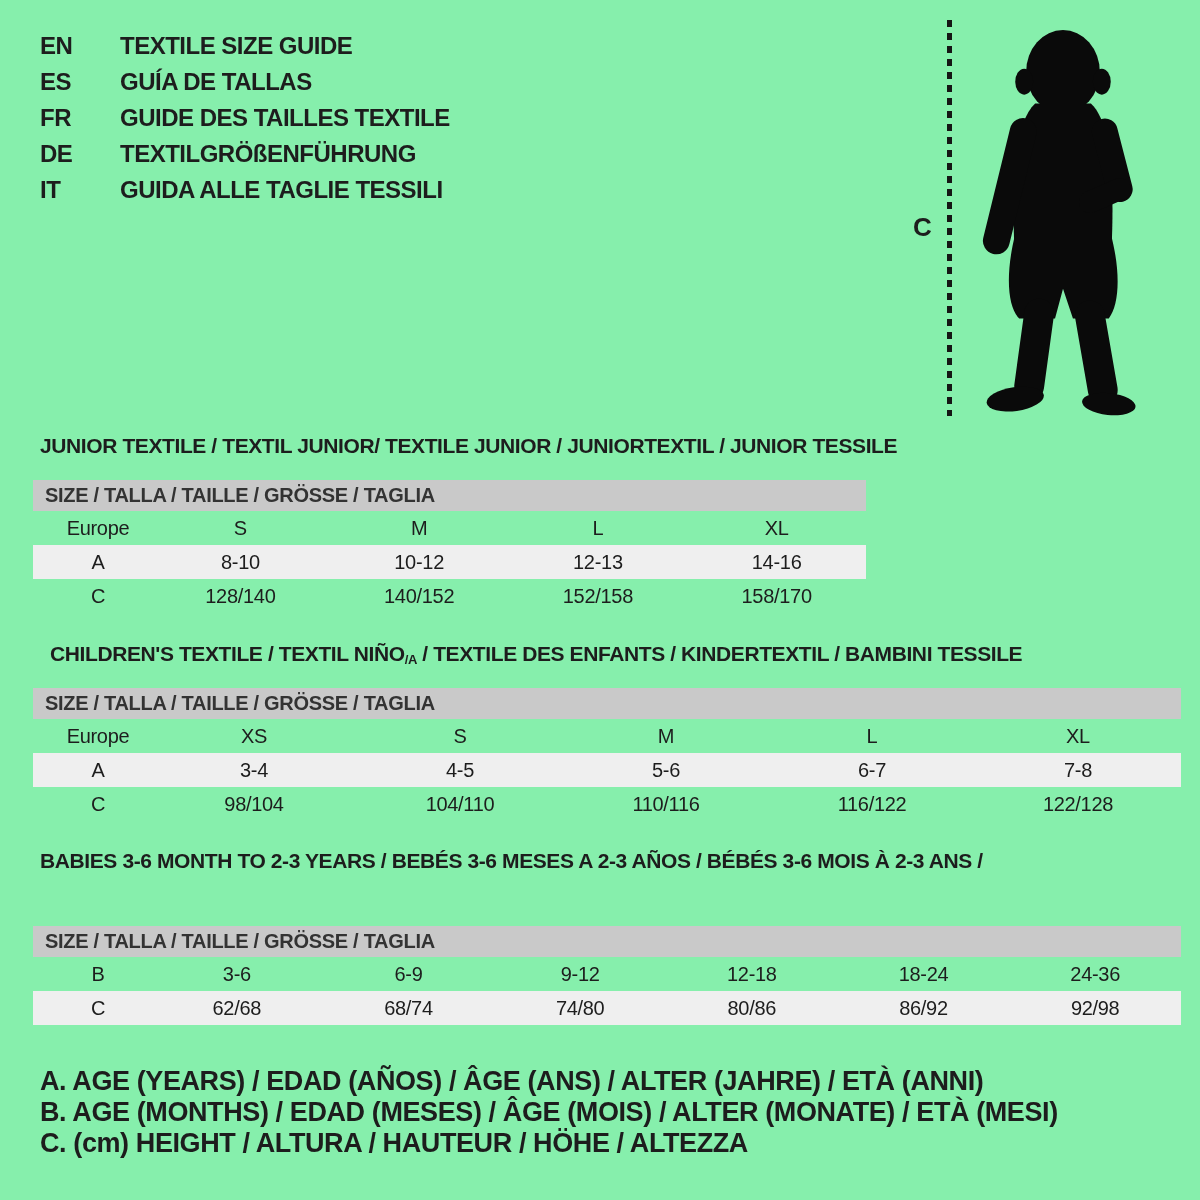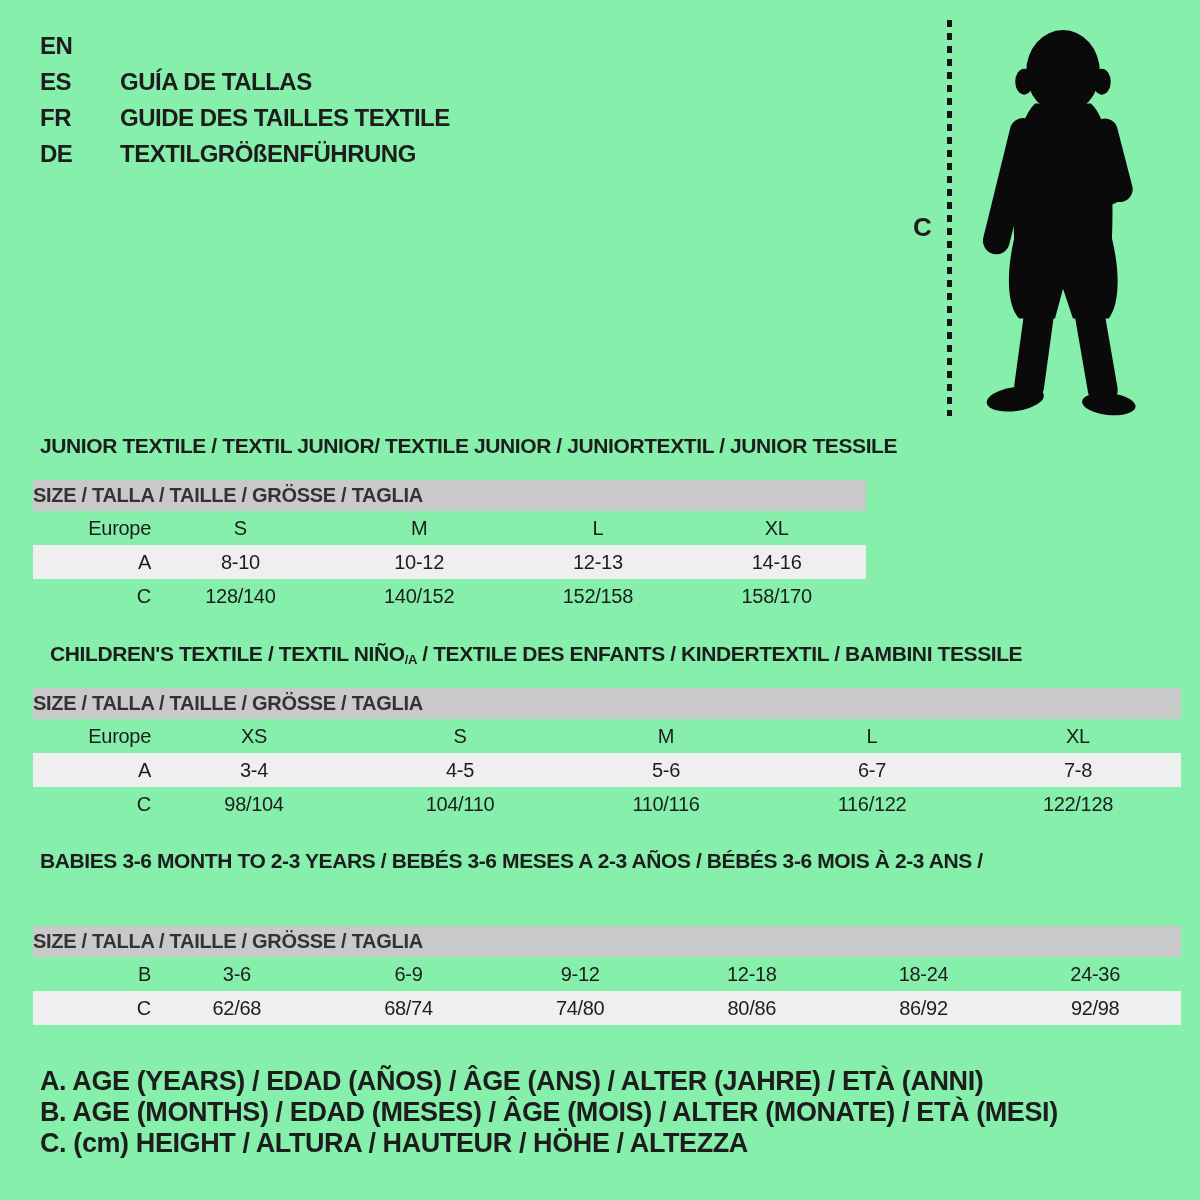--- a/index.html
+++ b/index.html
@@ -41,61 +41,66 @@
     position: absolute; left: 40px;
     font-size: 21px; font-weight: 700; letter-spacing: -0.4px;
     white-space: nowrap;
   }
   .sub { font-size: 0.62em; vertical-align: -0.25em; }
 
   
   .size-table { position: absolute; left: 33px; }
   .table-bar {
     height: 31px; background: #c9c9c9;
-    display: flex; align-items: center; 
+    display: flex; align-items: center; padding-left: 12px;
     font-size: 20px; font-weight: 700; letter-spacing: -0.3px; color: #333;
   }
   .trow {
     display: grid; height: 34px; align-items: center;
     font-size: 20px; letter-spacing: -0.3px; color: #1d1d1d;
   }
   .cols4 { grid-template-columns: 118px repeat(4, 1fr); }
   .cols5 { grid-template-columns: 118px repeat(5, 1fr); }
   .cols6 { grid-template-columns: 118px repeat(6, 1fr); }
-  .rlabel { padding-left: 12px; text-align: right; }
+  .rlabel { padding-left: 12px; text-align: center; }
   .val { text-align: center; }
   .shaded { background: #efefef; }
 
   
   .legend { position: absolute; left: 40px; top: 1066px; }
   .legend-line {
     height: 31px; display: flex; align-items: center;
     font-size: 27px; font-weight: 700; letter-spacing: -0.4px;
   }
 </style>
 </head>
 <body>
 
 <div class="canvas">
 
   <div class="lang-list">
     <div class="lang-row">
       <span class="lang-code">EN</span>
+      <span class="lang-title">TEXTILE SIZE GUIDE</span>
     </div>
     <div class="lang-row">
       <span class="lang-code">ES</span>
       <span class="lang-title">GUÍA DE TALLAS</span>
     </div>
     <div class="lang-row">
       <span class="lang-code">FR</span>
       <span class="lang-title">GUIDE DES TAILLES TEXTILE</span>
     </div>
     <div class="lang-row">
       <span class="lang-code">DE</span>
       <span class="lang-title">TEXTILGRÖßENFÜHRUNG</span>
+    </div>
+    <div class="lang-row">
+      <span class="lang-code">IT</span>
+      <span class="lang-title">GUIDA ALLE TAGLIE TESSILI</span>
     </div>
   </div>
 
   <div class="figure">
     <div class="dashed-line"></div>
     <div class="figure-label">C</div>
     <svg class="silhouette" width="200" height="398" viewBox="0 0 200 400">
       <g fill="#0a0a0a" stroke="none">
         <ellipse cx="100" cy="52" rx="37" ry="42"></ellipse>
         <ellipse cx="61" cy="62" rx="9" ry="13"></ellipse>

